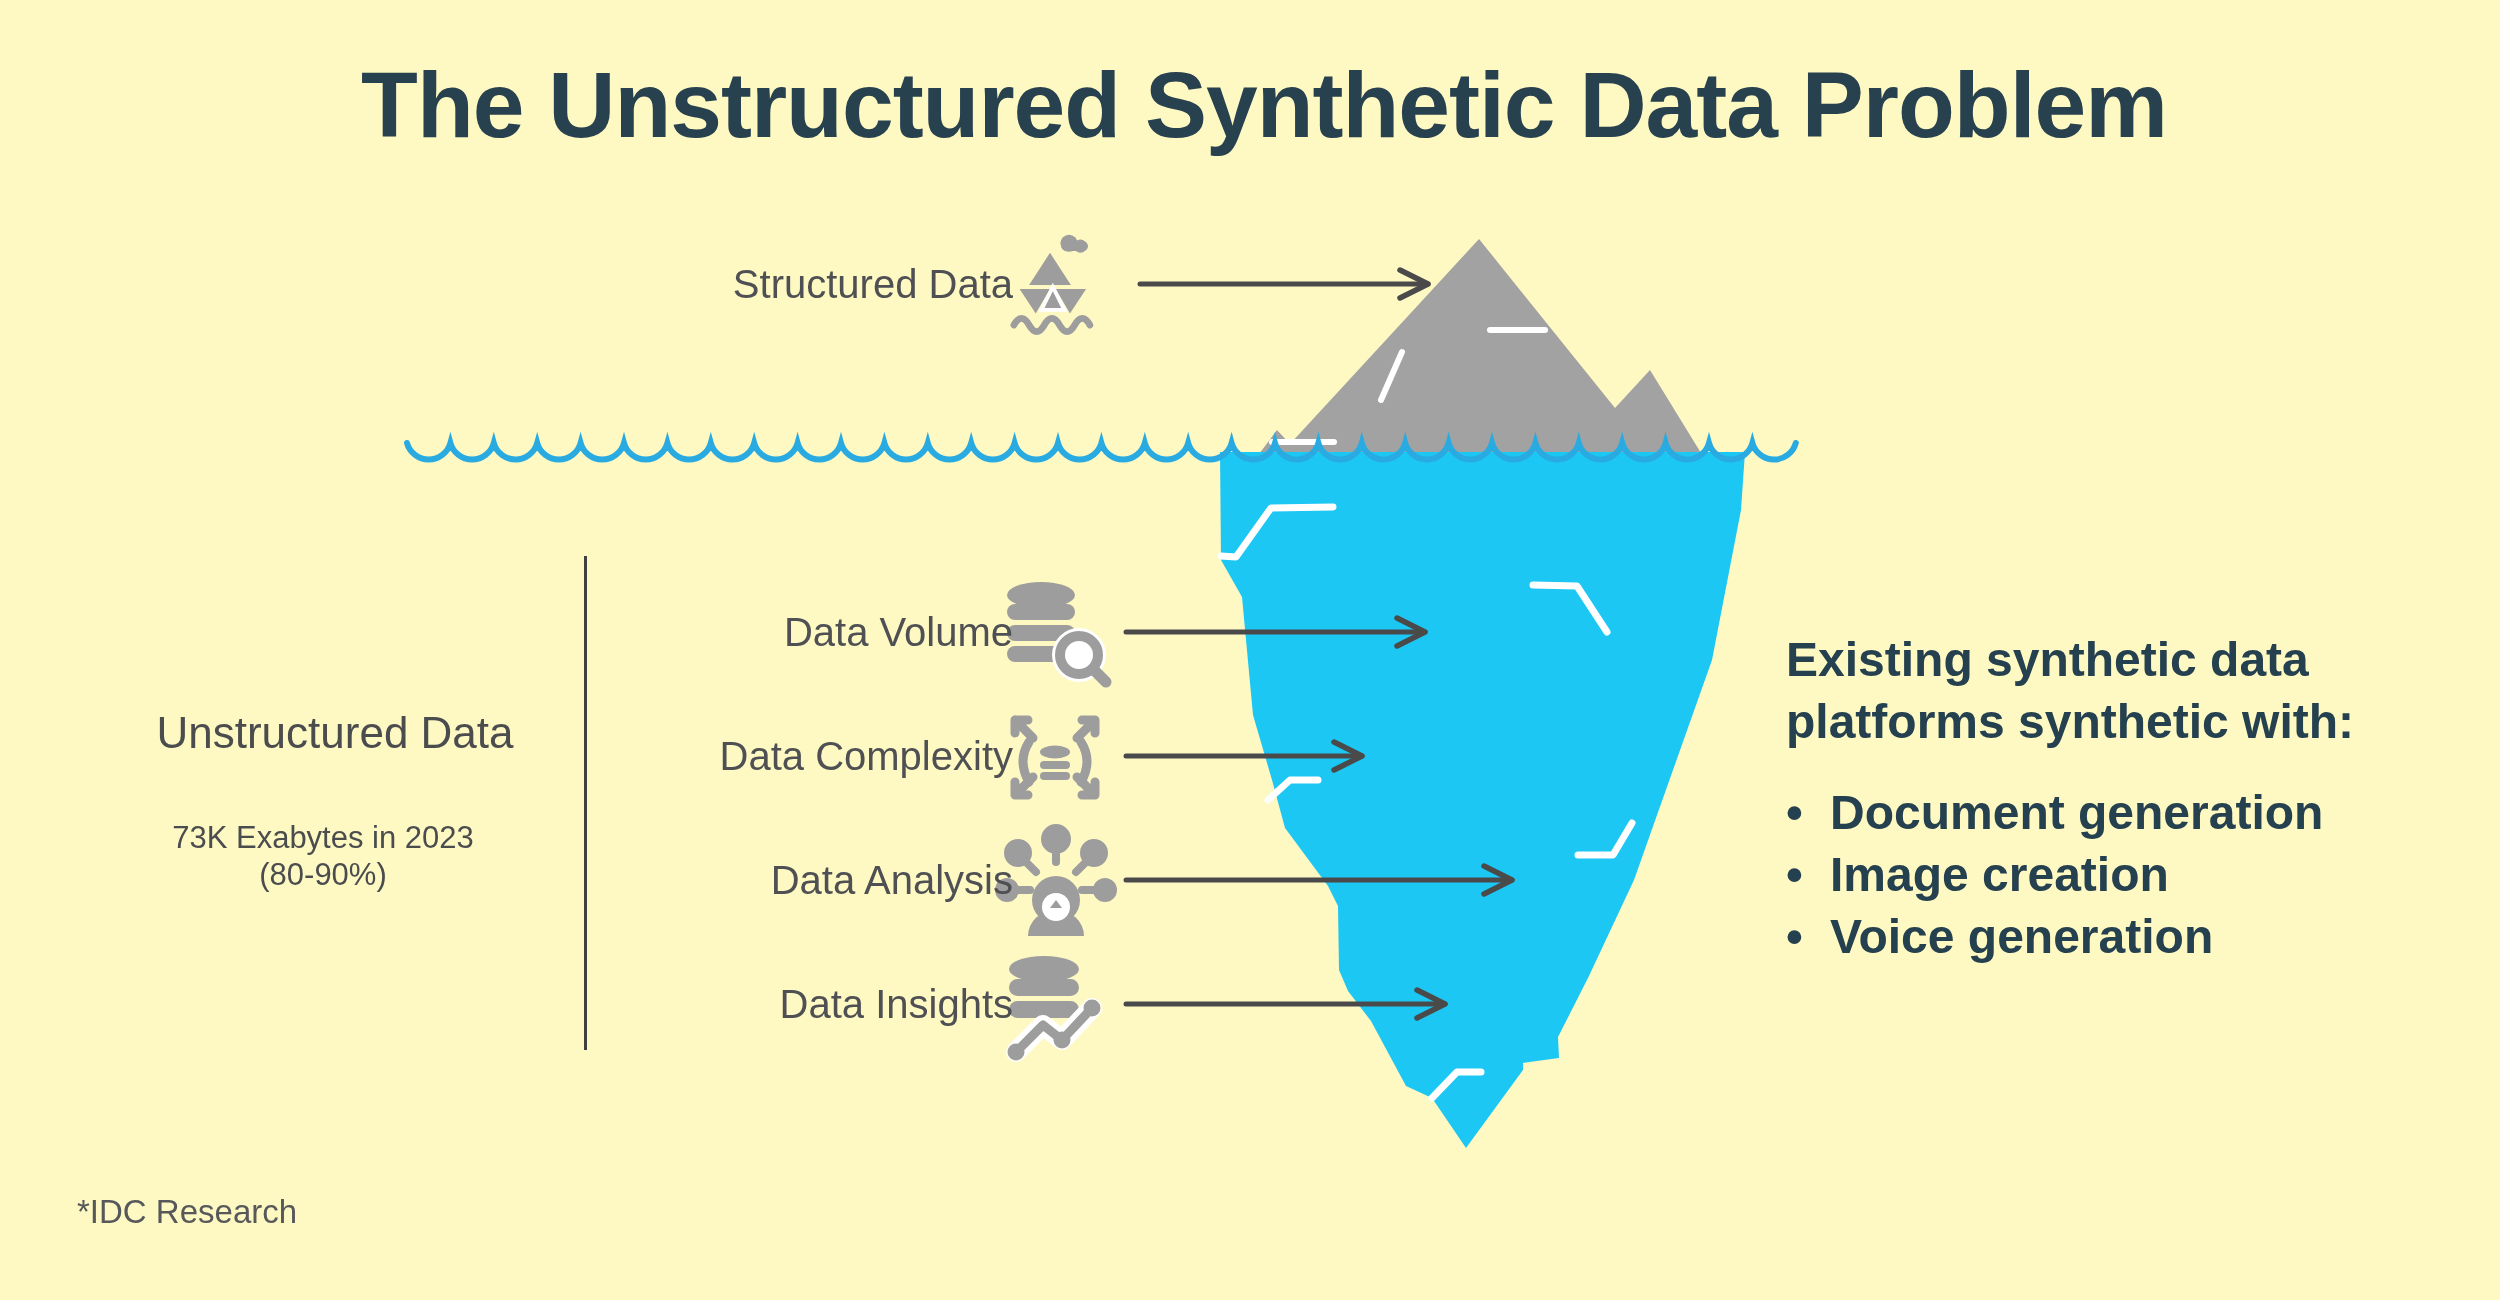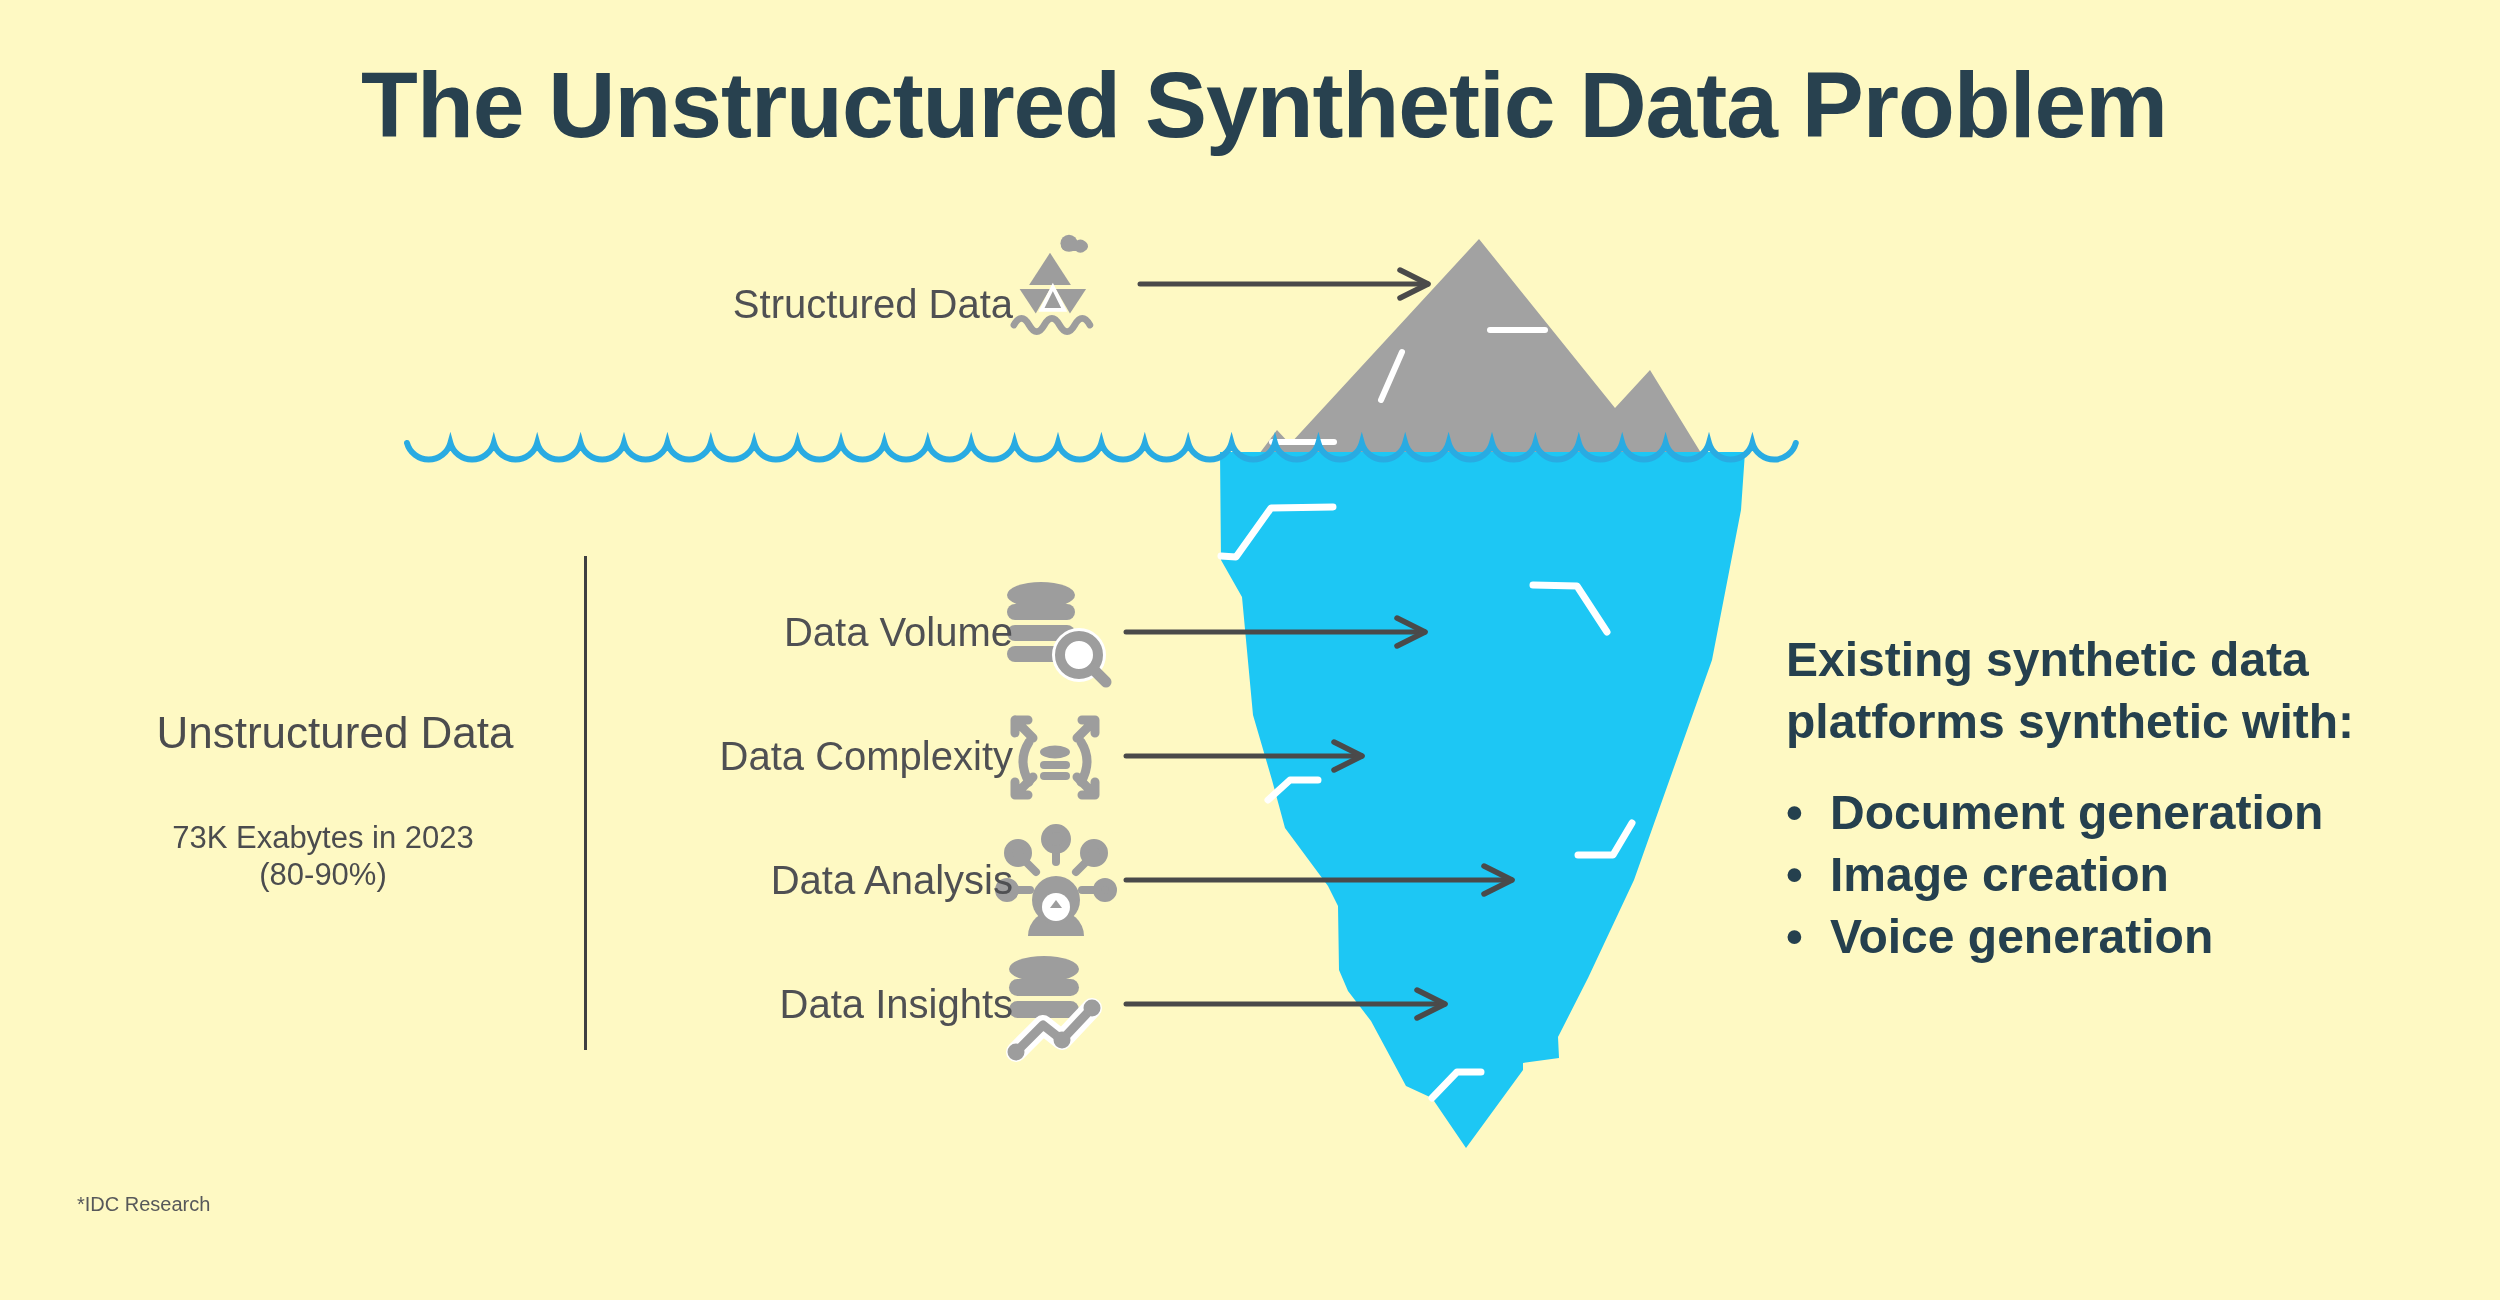--- a/index.html
+++ b/index.html
@@ -23,21 +23,21 @@
   }
   .left-stats{
     position:absolute;left:88px;width:470px;text-align:center;transform:translateY(-50%);
     font-size:31px;line-height:37px;color:#4B4C4E;
   }
   .divider{position:absolute;left:584px;top:556px;width:3px;height:494px;background:#3F4041;}
   .right-panel{position:absolute;left:1786px;top:629px;width:680px;color:#25404E;}
   .right-heading{font-size:48px;line-height:62px;font-weight:700;white-space:nowrap;}
   .bullets{margin-top:29px;font-size:48px;line-height:62px;font-weight:700;white-space:nowrap;}
   .bullet-row .marker{display:inline-block;width:44px;}
-  .footnote{position:absolute;left:77px;top:1193px;font-size:20px;color:#57585A;}
+  .footnote{position:absolute;left:77px;top:1193px;font-size:33px;color:#57585A;}
 </style>
 </head>
 <body>
 
 <div class="canvas">
 
   <div class="title">The Unstructured Synthetic Data Problem</div>
 
   <svg class="art" viewBox="0 0 2500 1300" xmlns="http://www.w3.org/2000/svg">
     <defs>
@@ -141,21 +141,21 @@
       <rect x="9" y="27" width="70" height="17" rx="8.5"></rect>
       <rect x="9" y="49" width="70" height="17" rx="8.5"></rect>
       <polyline points="16,100 43,73 62,88 92,56" fill="none" stroke="#FFFFFF" stroke-width="20" stroke-linecap="round" stroke-linejoin="round"></polyline>
       <polyline points="16,100 43,73 62,88 92,56" fill="none" stroke="#9D9D9D" stroke-width="9" stroke-linecap="round" stroke-linejoin="round"></polyline>
       <circle cx="16" cy="100" r="8.5"></circle>
         <circle cx="62" cy="88" r="8.5"></circle>
         <circle cx="92" cy="56" r="8.5"></circle>
     </g>
   </svg>
 
-  <div class="row-label" style="top:284px;margin-top:20px;">Structured Data</div>
+  <div class="row-label" style="top:284px;">Structured Data</div>
   <div class="row-label" style="top:632px;margin-left:12px;">Data Volume</div>
   <div class="row-label" style="top:756px;">Data Complexity</div>
   <div class="row-label" style="top:880px;">Data Analysis</div>
   <div class="row-label" style="top:1004px;">Data Insights</div>
 
   <div class="divider"></div>
   <div class="left-heading" style="top:733px;">Unstructured Data</div>
   <div class="left-stats" style="top:856px;">
     <div>73K Exabytes in 2023</div>
     <div>(80-90%)</div>

